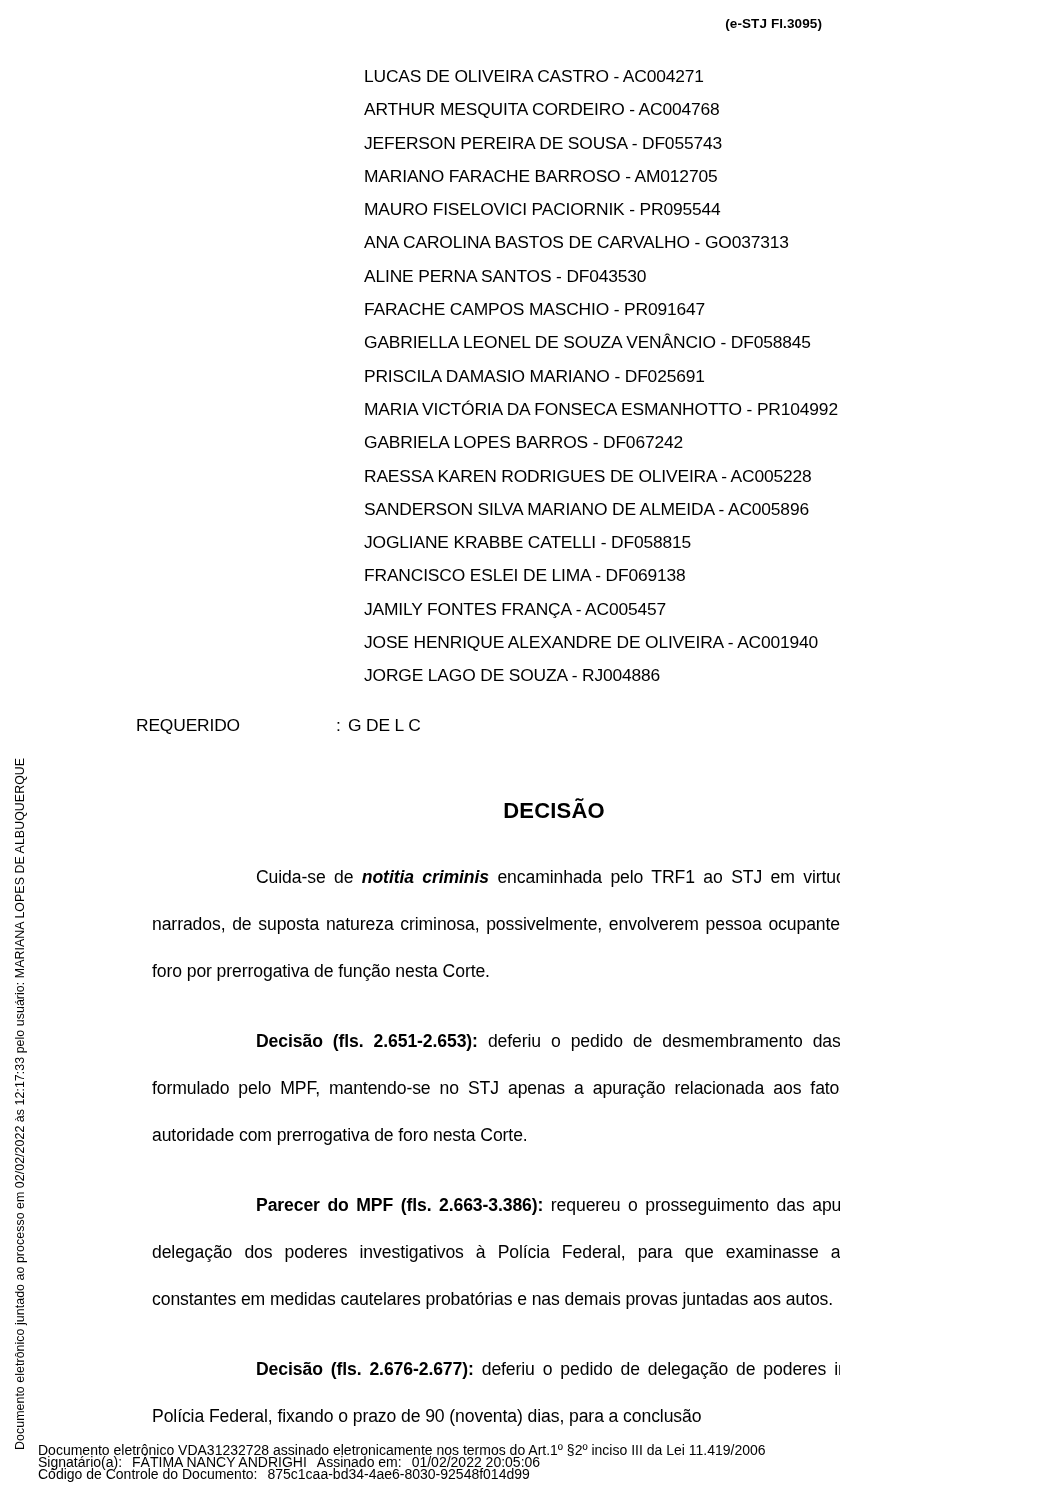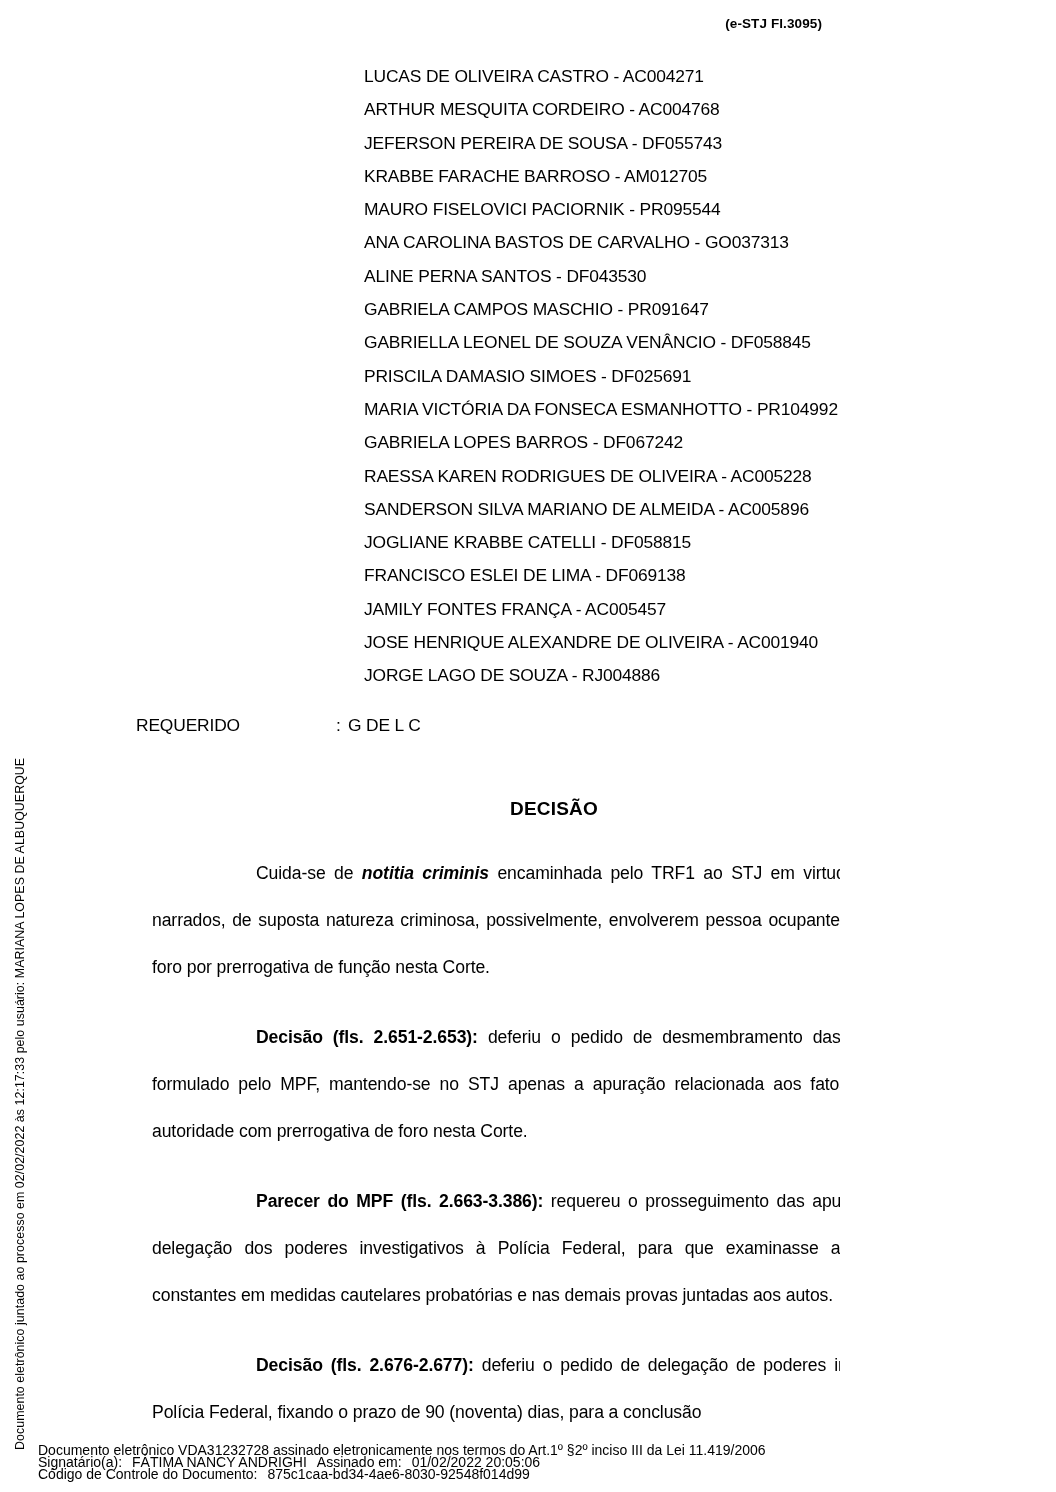--- a/index.html
+++ b/index.html
@@ -93,21 +93,21 @@
     width: 12px;
     flex: 0 0 12px;
   }
   .party-row .val {
     flex: 1 1 auto;
   }
 
   
   .decision-heading {
     text-align: center;
-    font-size: 19px;
+    font-size: 22px;
     font-weight: bold;
     letter-spacing: 0.2px;
     margin-top: 56px;
   }
 
   
   .body-par {
     text-align: justify;
     font-size: 17.6px;
     line-height: 47px;
@@ -150,27 +150,27 @@
   <div class="sidebar-stamp">
     <span>Documento eletrônico juntado ao processo em 02/02/2022 às 12:17:33 pelo usuário: MARIANA LOPES DE ALBUQUERQUE</span>
   </div>
 
   <div class="content">
 
     <ul class="party-list">
       <li>LUCAS DE OLIVEIRA CASTRO - AC004271</li>
       <li>ARTHUR MESQUITA CORDEIRO - AC004768</li>
       <li>JEFERSON PEREIRA DE SOUSA - DF055743</li>
-      <li>KRABBE FARACHE BARROSO - AM012705</li>
+      <li>MARIANO FARACHE BARROSO - AM012705</li>
       <li>MAURO FISELOVICI PACIORNIK - PR095544</li>
       <li>ANA CAROLINA BASTOS DE CARVALHO - GO037313</li>
       <li>ALINE PERNA SANTOS - DF043530</li>
-      <li>GABRIELA CAMPOS MASCHIO - PR091647</li>
+      <li>FARACHE CAMPOS MASCHIO - PR091647</li>
       <li>GABRIELLA LEONEL DE SOUZA VENÂNCIO - DF058845</li>
-      <li>PRISCILA DAMASIO SIMOES - DF025691</li>
+      <li>PRISCILA DAMASIO MARIANO - DF025691</li>
       <li>MARIA VICTÓRIA DA FONSECA ESMANHOTTO - PR104992</li>
       <li>GABRIELA LOPES BARROS - DF067242</li>
       <li>RAESSA KAREN RODRIGUES DE OLIVEIRA - AC005228</li>
       <li>SANDERSON SILVA MARIANO DE ALMEIDA - AC005896</li>
       <li>JOGLIANE KRABBE CATELLI - DF058815</li>
       <li>FRANCISCO ESLEI DE LIMA - DF069138</li>
       <li>JAMILY FONTES FRANÇA - AC005457</li>
       <li>JOSE HENRIQUE ALEXANDRE DE OLIVEIRA - AC001940</li>
       <li>JORGE LAGO DE SOUZA - RJ004886</li>
     </ul>

